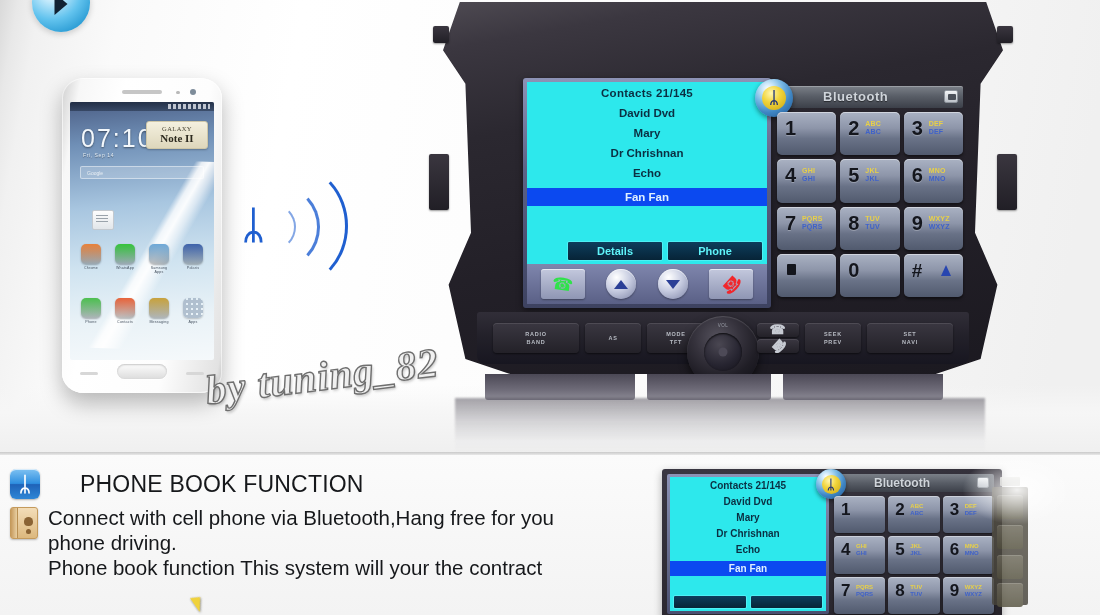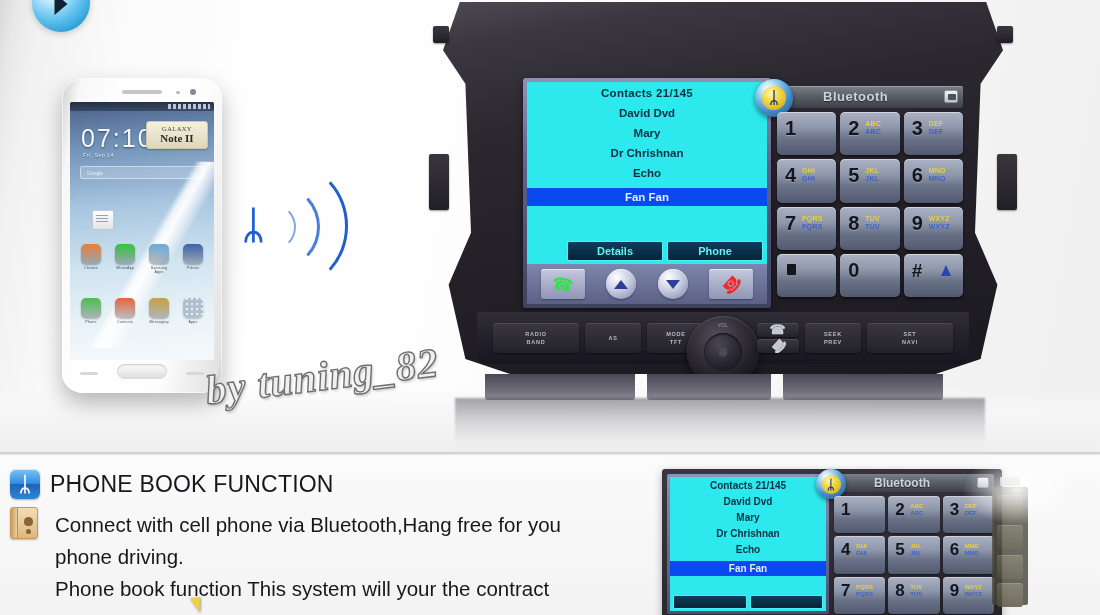--- a/index.html
+++ b/index.html
@@ -323,34 +323,34 @@
 
   #desc{ position:absolute; left:10px; top:14px; width:650px; }
   .desc-head{ display:flex; align-items:center; gap:10px; }
   .ico-bt-sq{
     width:30px;height:30px;border-radius:6px; flex:none;
     background:linear-gradient(180deg,#7fc2f2 0%,#2f8fe0 48%,#1f63b8 52%,#2f86d6 100%);
     box-shadow:inset 0 1px 0 rgba(255,255,255,.7),0 1px 2px rgba(0,0,0,.3);
     display:flex;align-items:center;justify-content:center;
     color:#fff; font-size:20px; font-weight:bold; line-height:1;
   }
-  .desc-title{ font-size:23px; color:#16181b; letter-spacing:.2px; }
+  .desc-title{ font-size:23px; color:#16181b; letter-spacing:.2px;margin-left:30px; }
   .desc-body{ display:flex; gap:10px; margin-top:6px; }
   .ico-book{
     width:28px;height:32px;border-radius:3px; flex:none; margin-top:2px;
     background:linear-gradient(180deg,#f3ddb8,#dcb87e);
     border:1px solid #c49a5c; position:relative;
     box-shadow:0 1px 2px rgba(0,0,0,.25);
   }
   .ico-book:before{ content:""; position:absolute; left:0; top:0; width:6px;height:100%;
     background:linear-gradient(90deg,#c79b5e,#e8cfa2); border-right:1px solid #b98f52;}
   .ico-book:after{ content:""; position:absolute; left:13px; top:9px; width:9px;height:9px;border-radius:50% 50% 45% 45%;
     background:#8a6334; box-shadow:0 10px 0 -2px #8a6334;}
   .desc-text{ font-size:20.5px; line-height:25px; color:#16181b; }
-  .desc-text p{ margin:7px; }
+  .desc-text p{ margin:0; }
 
   
   #inset{
     position:absolute; left:662px; top:14px; width:362px; height:150px;
   }
   #inset .bezel{
     position:absolute; left:0; top:0; width:340px; height:150px;
     background:linear-gradient(170deg,#3a3742,#252229);
     border-radius:3px; padding:5px;
     box-shadow:0 3px 8px rgba(0,0,0,.3);

